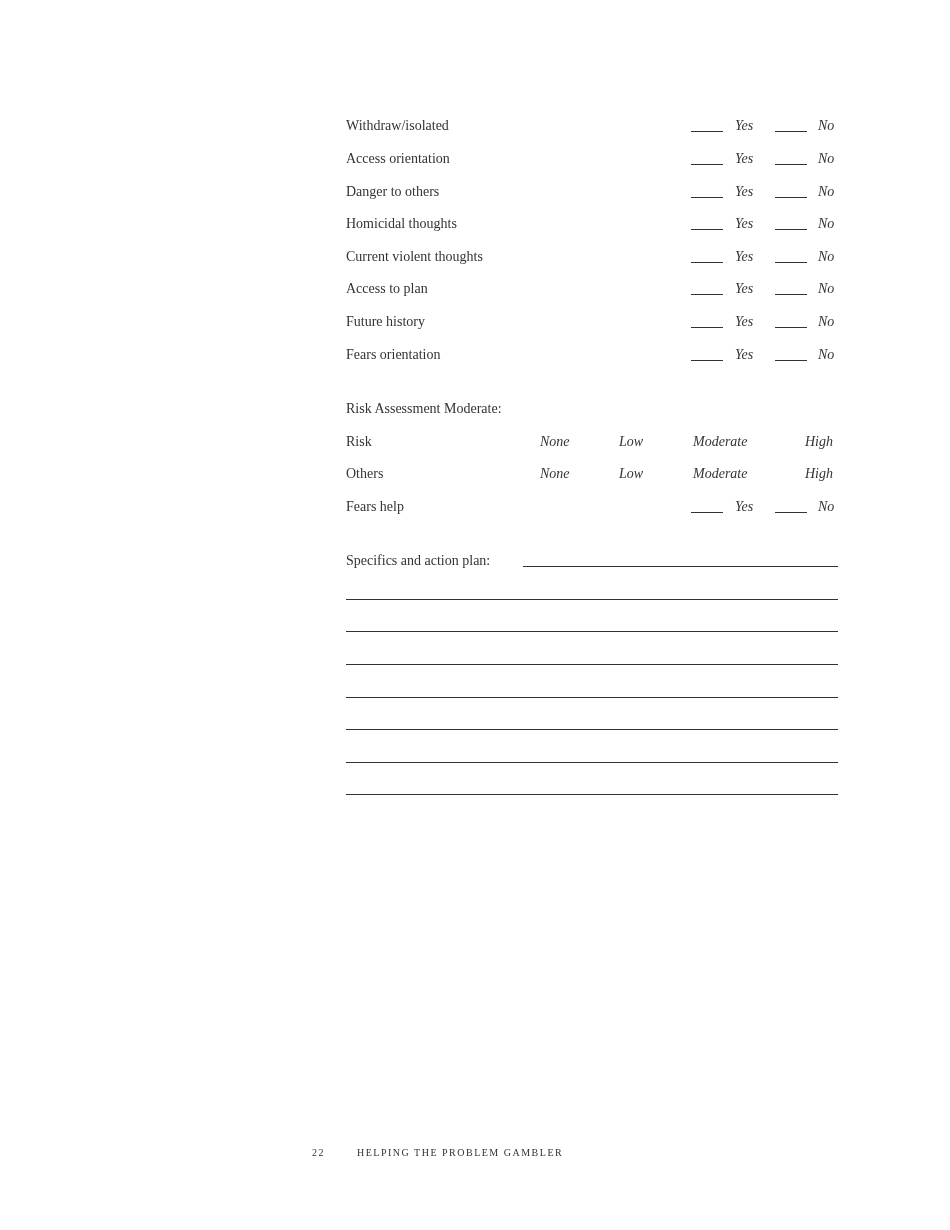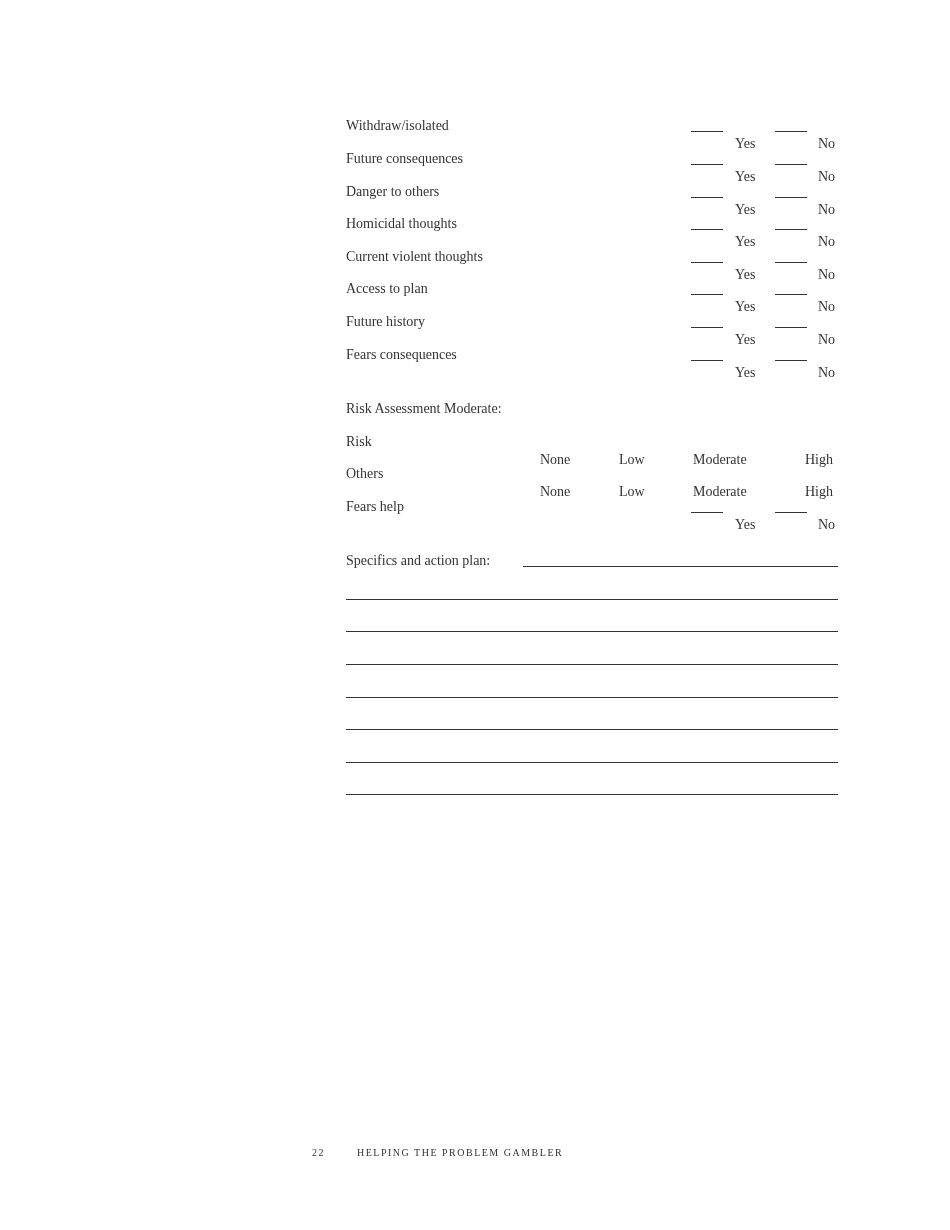--- a/index.html
+++ b/index.html
@@ -1,36 +1,36 @@
 <!DOCTYPE html>
 <html><head>
 <meta charset="utf-8">
 <style>
   html, body { margin:0; padding:0; background:#fff; }
   body { width:950px; height:1230px; position:relative; font-family:"Liberation Serif","DejaVu Serif",serif; color:#333; }
   .row { position:absolute; left:346px; width:492px; height:20px; font-size:14px; line-height:20px; }
   .label { position:absolute; left:0; top:0; white-space:nowrap; }
   .blank { position:absolute; width:32px; border-bottom:1px solid #333; top:15px; }
-  .opt { position:absolute; top:18px; white-space:nowrap; }
+  .opt { position:absolute; top:0; white-space:nowrap;font-style:italic; }
   .line { position:absolute; left:346px; width:492px; border-bottom:1px solid #333; height:0; }
   .footer { position:absolute; top:1147px; font-size:10px; letter-spacing:1.5px; font-variant:small-caps;margin-left:11px; }
 </style>
 </head>
 <body>
 
 <div id="yesno">
   <div class="row" style="top:116px">
     <span class="label">Withdraw/isolated</span>
     <span class="blank" style="left:345px"></span>
     <span class="opt" style="left:389px">Yes</span>
     <span class="blank" style="left:429px"></span>
     <span class="opt" style="left:472px">No</span>
   </div>
   <div class="row" style="top:149px">
-    <span class="label">Future consequences</span>
+    <span class="label">Access orientation</span>
     <span class="blank" style="left:345px"></span>
     <span class="opt" style="left:389px">Yes</span>
     <span class="blank" style="left:429px"></span>
     <span class="opt" style="left:472px">No</span>
   </div>
   <div class="row" style="top:182px">
     <span class="label">Danger to others</span>
     <span class="blank" style="left:345px"></span>
     <span class="opt" style="left:389px">Yes</span>
     <span class="blank" style="left:429px"></span>
@@ -58,21 +58,21 @@
     <span class="opt" style="left:472px">No</span>
   </div>
   <div class="row" style="top:312px">
     <span class="label">Future history</span>
     <span class="blank" style="left:345px"></span>
     <span class="opt" style="left:389px">Yes</span>
     <span class="blank" style="left:429px"></span>
     <span class="opt" style="left:472px">No</span>
   </div>
   <div class="row" style="top:345px">
-    <span class="label">Fears consequences</span>
+    <span class="label">Fears orientation</span>
     <span class="blank" style="left:345px"></span>
     <span class="opt" style="left:389px">Yes</span>
     <span class="blank" style="left:429px"></span>
     <span class="opt" style="left:472px">No</span>
   </div>
 </div>
 
 <div>
   <div class="row" style="top:399px">
     <span class="label">Risk Assessment Moderate:</span>

